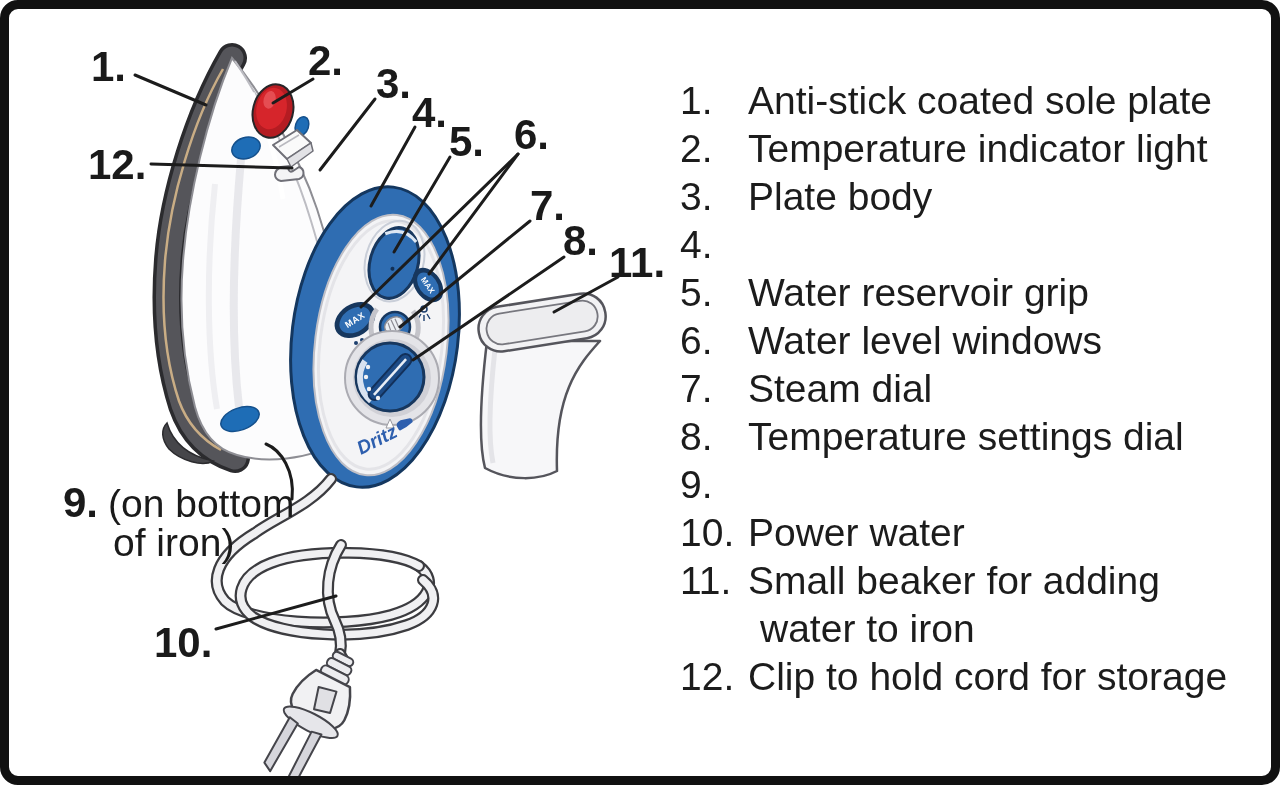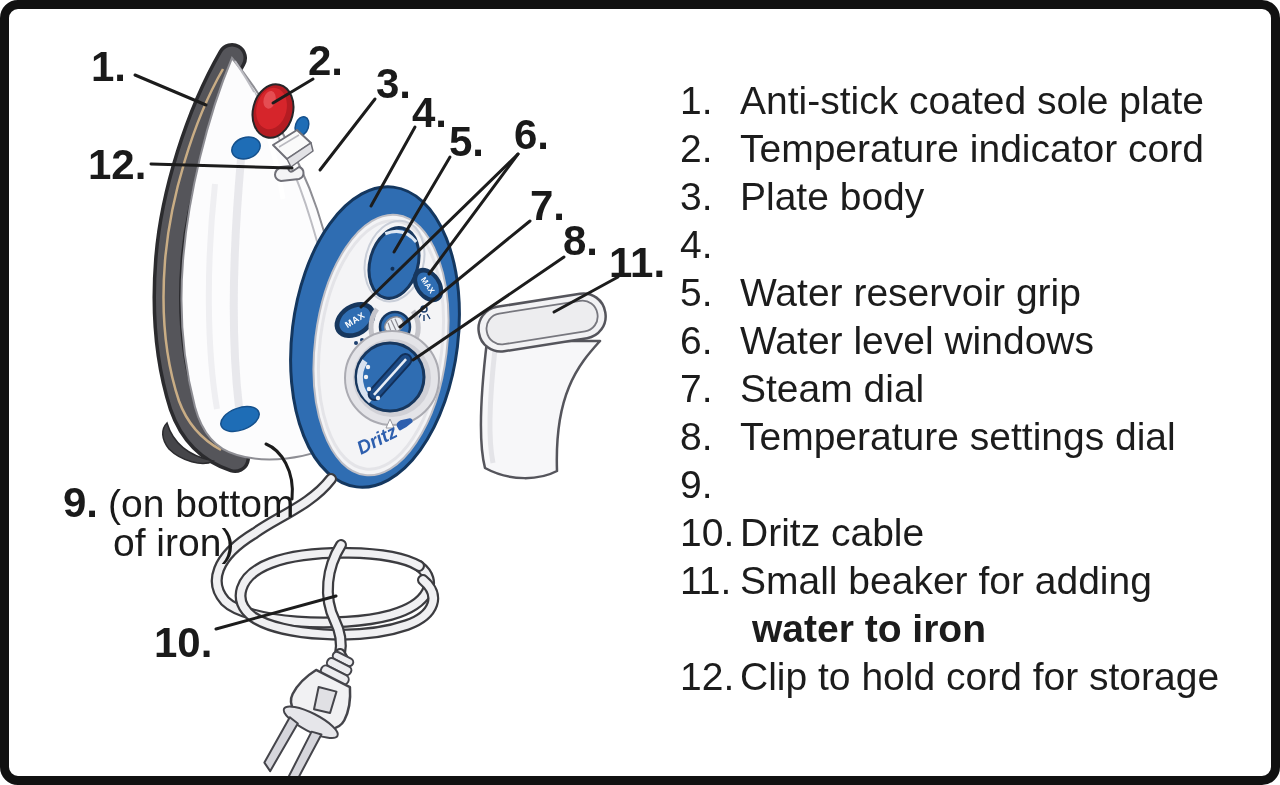--- a/index.html
+++ b/index.html
@@ -15,23 +15,23 @@
   .callout-note { font-size:39px; font-weight:normal; }
   .max-label    { font-size:9px; font-weight:bold; fill:#ffffff; letter-spacing:.5px; }
   .max-label-sm { font-size:8px; font-weight:bold; fill:#ffffff; }
   .brand-text   { font-size:19px; font-style:italic; font-weight:bold; fill:#2e5fae; }
   .legend {
     position:absolute; left:671px; top:68px; width:585px;
     font-size:39px; line-height:48px; color:#1c1c1c;
   }
   .legend-row { display:flex; }
   .legend-num { flex:0 0 60px; width:60px; }
-  .legend-lbl { flex:1; max-width:525px; }
+  .legend-lbl { flex:1; max-width:525px;margin-left:8px; }
   .lbl-line1, .lbl-line2 { display:block; }
-  .lbl-line2 { padding-left:12px;font-weight:bold; }
+  .lbl-line2 { padding-left:12px; }
 </style>
 </head>
 <body>
 
 <div class="frame">
 
   <svg class="diagram-svg" width="670" height="785" viewBox="0 0 670 785">
 
     <g>
       <path d="M223,49 C190,106 165,186 160,251 C156,302 160,352 174,396 C183,422 199,440 226,449" fill="none" stroke="#2b2b2e" stroke-width="30" stroke-linecap="round"></path>
@@ -205,21 +205,21 @@
     <div class="legend-row">
       <span class="legend-num">1.</span>
       <span class="legend-lbl">
           <span class="lbl-line1">Anti-stick coated sole plate</span>
           <span class="lbl-line2"></span>
         </span>
     </div>
     <div class="legend-row">
       <span class="legend-num">2.</span>
       <span class="legend-lbl">
-          <span class="lbl-line1">Temperature indicator cord</span>
+          <span class="lbl-line1">Temperature indicator light</span>
           <span class="lbl-line2"></span>
         </span>
     </div>
     <div class="legend-row">
       <span class="legend-num">3.</span>
       <span class="legend-lbl">
           <span class="lbl-line1">Plate body</span>
           <span class="lbl-line2"></span>
         </span>
     </div>
@@ -253,21 +253,21 @@
           <span class="lbl-line1">Temperature settings dial</span>
           <span class="lbl-line2"></span>
         </span>
     </div>
     <div class="legend-row">
       <span class="legend-num">9.</span>
     </div>
     <div class="legend-row">
       <span class="legend-num">10.</span>
       <span class="legend-lbl">
-          <span class="lbl-line1">Dritz cable</span>
+          <span class="lbl-line1">Power water</span>
           <span class="lbl-line2"></span>
         </span>
     </div>
     <div class="legend-row">
       <span class="legend-num">11.</span>
       <span class="legend-lbl">
           <span class="lbl-line1">Small beaker for adding</span>
           <span class="lbl-line2">water to iron</span>
         </span>
     </div>

